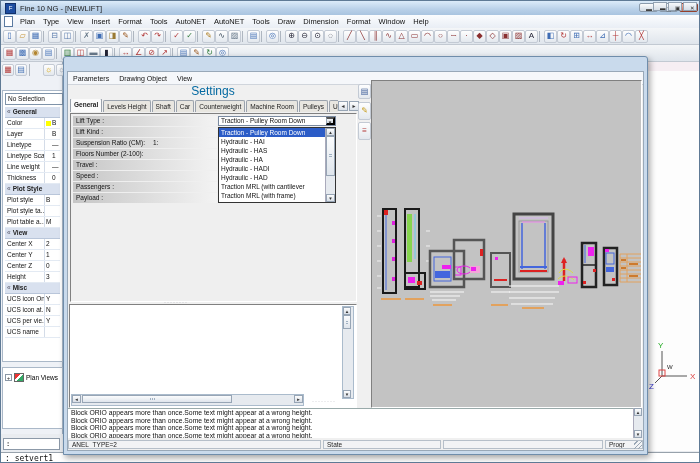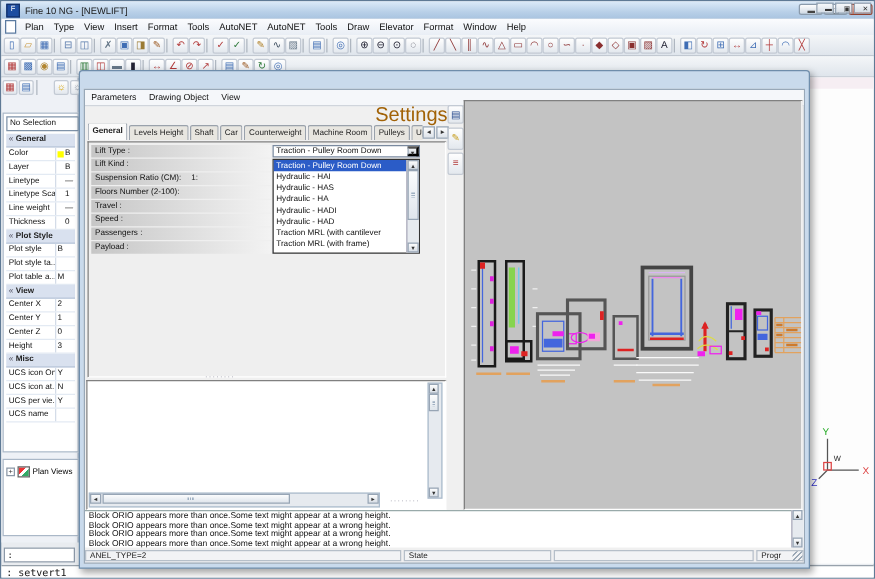--- a/index.html
+++ b/index.html
@@ -59,21 +59,21 @@
   .dialog{left:62px;top:55px;width:583px;height:397px;background:#c9daec;border:1px solid #6f8dab;
     border-radius:3px 3px 0 0;box-shadow:2px 3px 6px rgba(0,0,0,.35);z-index:10;}
   .dlg-titlebar{left:0;top:0;width:100%;height:14px;display:flex;align-items:center;}
   .dlg-icon{width:8px;height:8px;margin:0 3px 0 5px;background:#3a8f6f;border:1px solid #1f5c44;}
   .dlg-title{font-size:7.5px;color:#111;}
   .dlg-btns{position:absolute;right:4px;top:2px;display:flex;gap:1px;}
   .dlg-inner{left:3px;top:14px;right:3px;bottom:3px;background:#f0f0f0;border:1px solid #98a8b8;}
   .dlg-menubar{left:0;top:0;width:100%;height:12px;background:#f5f7fa;border-bottom:1px solid #d0d5dc;
     display:flex;align-items:center;font-size:7px;}
   .dlg-menubar .mitem{padding:0 5px;}
-  .settings-title{left:0;top:12px;width:290px;height:14px;text-align:right;font-size:16px;color:#a16207;}
+  .settings-title{left:0;top:12px;width:290px;height:14px;text-align:center;font-size:12px;color:#0369a1;}
   .tabs{left:2px;top:27px;width:268px;height:13px;display:flex;overflow:hidden;white-space:nowrap;align-items:flex-end;}
   .tab{font-size:6.5px;line-height:10px;padding:1px 3px 0;background:#e8e6e0;border:1px solid #9aa2ac;border-bottom:none;
     border-radius:2px 2px 0 0;margin-right:1px;color:#222;flex:none;}
   .tab.active{background:#fbfbfb;height:12px;font-weight:bold;}
   .tabscroll{width:10px;height:10px;font-size:5px;line-height:9px;text-align:center;color:#333;
     background:linear-gradient(#fdfdfd,#dde3ea);border:1px solid #97a5b5;padding:0;}
   .form-panel{left:2px;top:41px;width:287px;height:189px;background:#efefef;
     border-top:1px solid #808080;border-left:1px solid #808080;border-right:1px solid #fff;border-bottom:1px solid #fff;box-sizing:border-box;}
   .form-rows{left:2px;top:2px;width:264px;}
   .form-row{position:relative;height:11px;}
@@ -140,21 +140,21 @@
   <span class="mitem">Plan</span>
       <span class="mitem">Type</span>
       <span class="mitem">View</span>
       <span class="mitem">Insert</span>
       <span class="mitem">Format</span>
       <span class="mitem">Tools</span>
       <span class="mitem">AutoNET</span>
       <span class="mitem">AutoNET</span>
       <span class="mitem">Tools</span>
       <span class="mitem">Draw</span>
-      <span class="mitem">Elevator</span>
+      <span class="mitem">Dimension</span>
       <span class="mitem">Format</span>
       <span class="mitem">Window</span>
       <span class="mitem">Help</span>
     </div>
   <span class="mdibtns">
     <button class="mdib">▬</button>
     <button class="mdib">▣</button>
     <button class="mdib">✕</button>
   </span>
 

